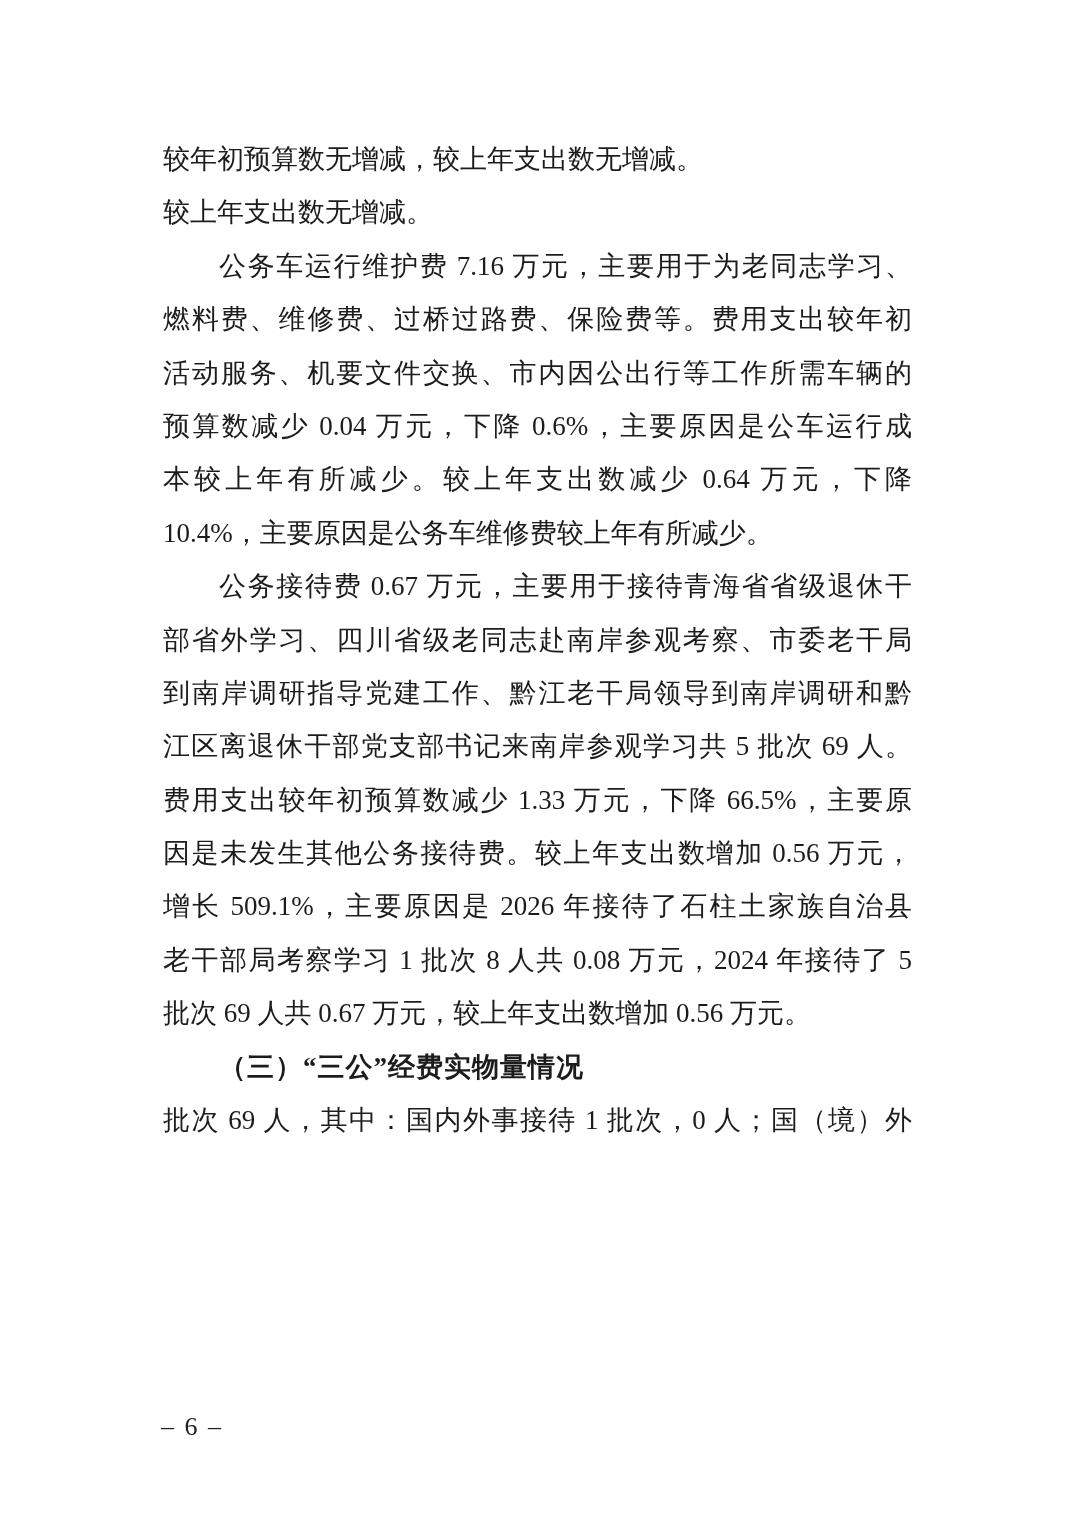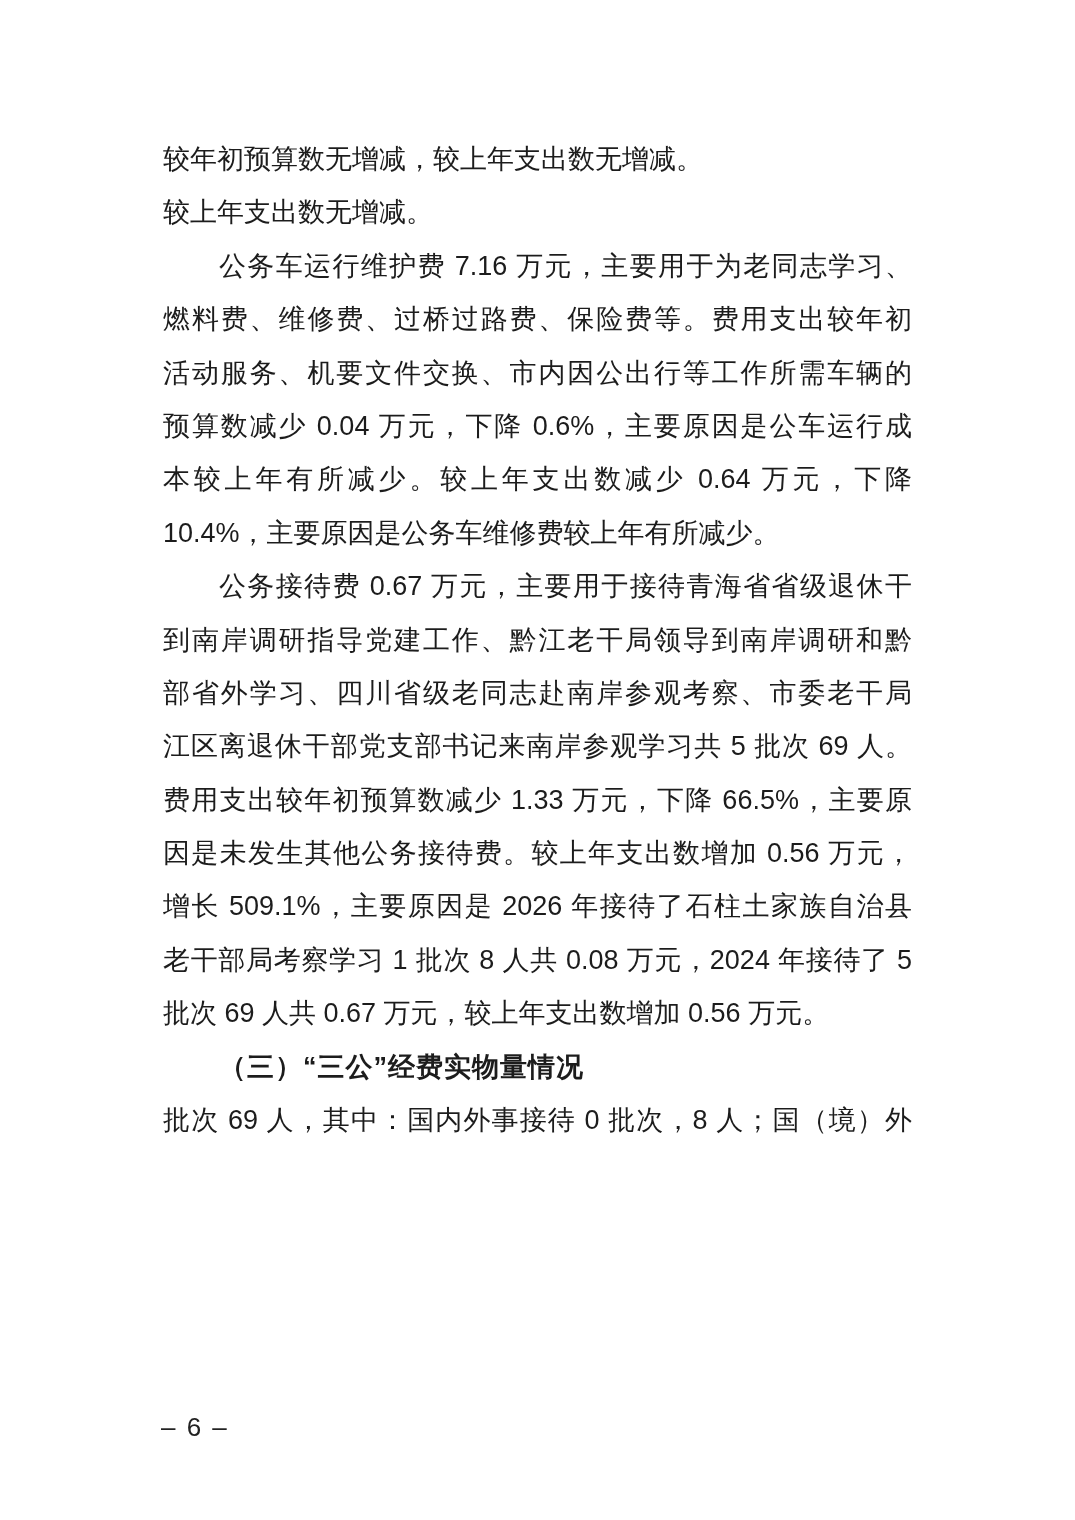--- a/index.html
+++ b/index.html
@@ -3,21 +3,21 @@
 <meta charset="utf-8">
 <style>
   * { margin: 0; padding: 0; box-sizing: border-box; }
   html, body { background: #ffffff; }
   .page {
     position: relative;
     width: 1075px;
     height: 1520px;
     background: #ffffff;
     color: #1c1c1c;
-    font-family: Liberation Sans, sans-serif;
+    font-family: Liberation Serif, serif;
     overflow: hidden;
   }
   .textblock {
     position: absolute;
     left: 163px;
     top: 133px;
     width: 749px;
   }
   .line {
     height: 53.4px;
@@ -59,29 +59,29 @@
     <div class="line">较上年支出数无增减。</div>
 
     <div class="line in j">公务车运行维护费 7.16 万元，主要用于为老同志学习、</div>
     <div class="line j">燃料费、维修费、过桥过路费、保险费等。费用支出较年初</div>
     <div class="line j">活动服务、机要文件交换、市内因公出行等工作所需车辆的</div>
     <div class="line j">预算数减少 0.04 万元，下降 0.6%，主要原因是公车运行成</div>
     <div class="line j">本较上年有所减少。较上年支出数减少 0.64 万元，下降</div>
     <div class="line">10.4%，主要原因是公务车维修费较上年有所减少。</div>
 
     <div class="line in j">公务接待费 0.67 万元，主要用于接待青海省省级退休干</div>
+    <div class="line j">部省外学习、四川省级老同志赴南岸参观考察、市委老干局</div>
     <div class="line j">到南岸调研指导党建工作、黔江老干局领导到南岸调研和黔</div>
-    <div class="line j">部省外学习、四川省级老同志赴南岸参观考察、市委老干局</div>
     <div class="line j">江区离退休干部党支部书记来南岸参观学习共 5 批次 69 人。</div>
     <div class="line j">费用支出较年初预算数减少 1.33 万元，下降 66.5%，主要原</div>
     <div class="line j">因是未发生其他公务接待费。较上年支出数增加 0.56 万元，</div>
     <div class="line j">增长 509.1%，主要原因是 2026 年接待了石柱土家族自治县</div>
     <div class="line j">老干部局考察学习 1 批次 8 人共 0.08 万元，2024 年接待了 5</div>
     <div class="line">批次 69 人共 0.67 万元，较上年支出数增加 0.56 万元。</div>
 
     <div class="line in head">（三）“三公”经费实物量情况</div>
 
-    <div class="line j">批次 69 人，其中：国内外事接待 0 批次，8 人；国（境）外</div>
+    <div class="line j">批次 69 人，其中：国内外事接待 1 批次，0 人；国（境）外</div>
 
   </div>
 
   <div class="footer">– 6 –</div>
 </div>
 
 </body></html>

